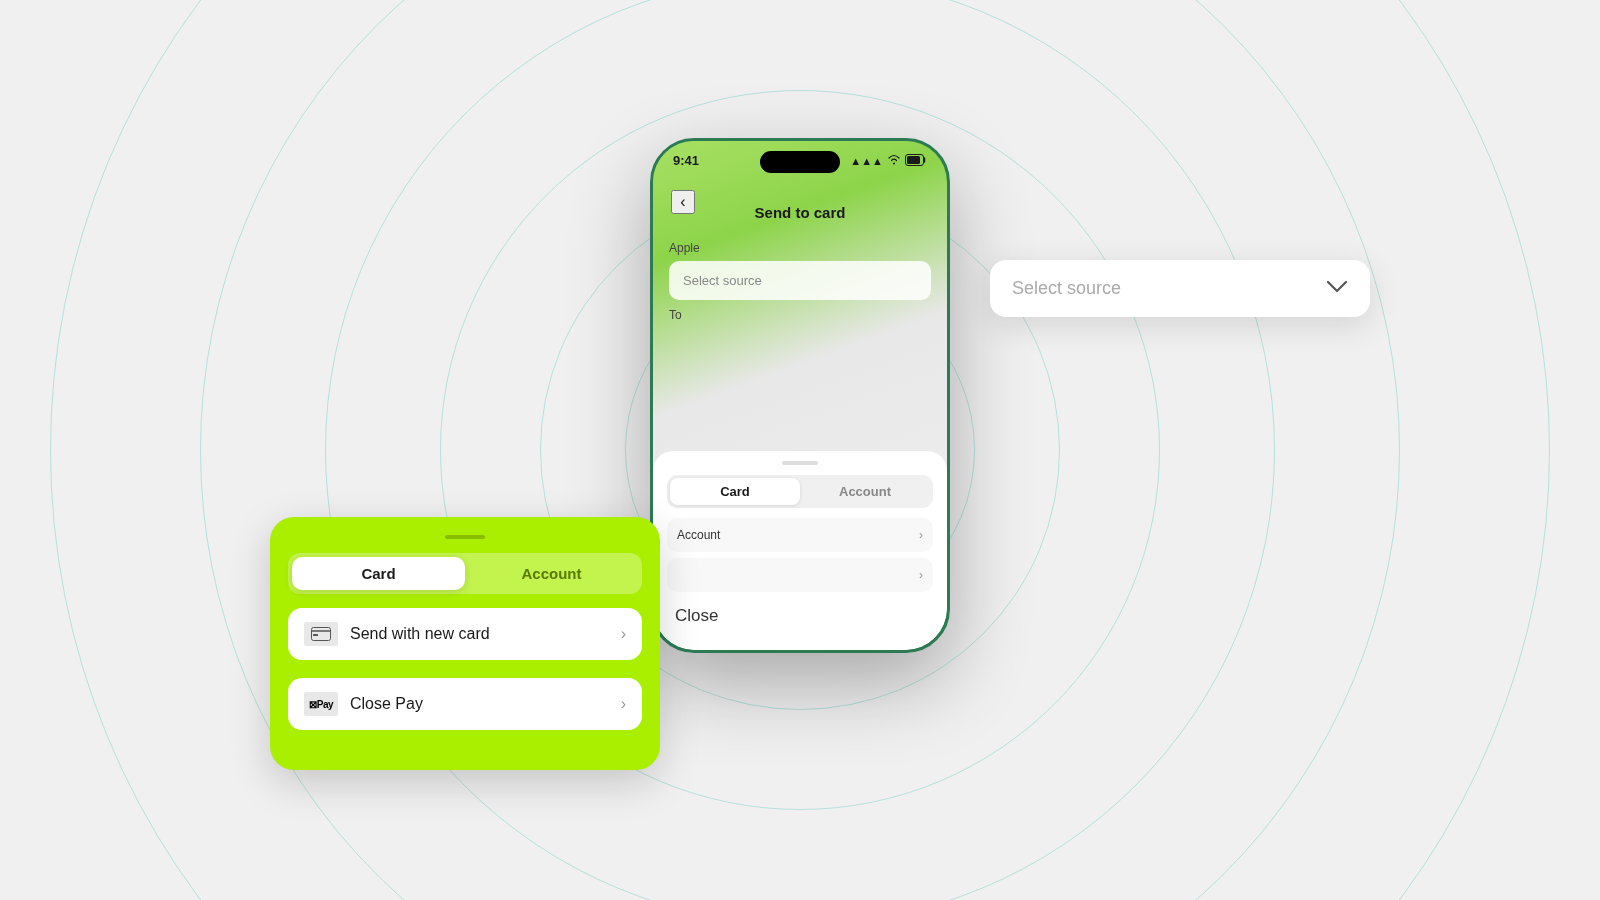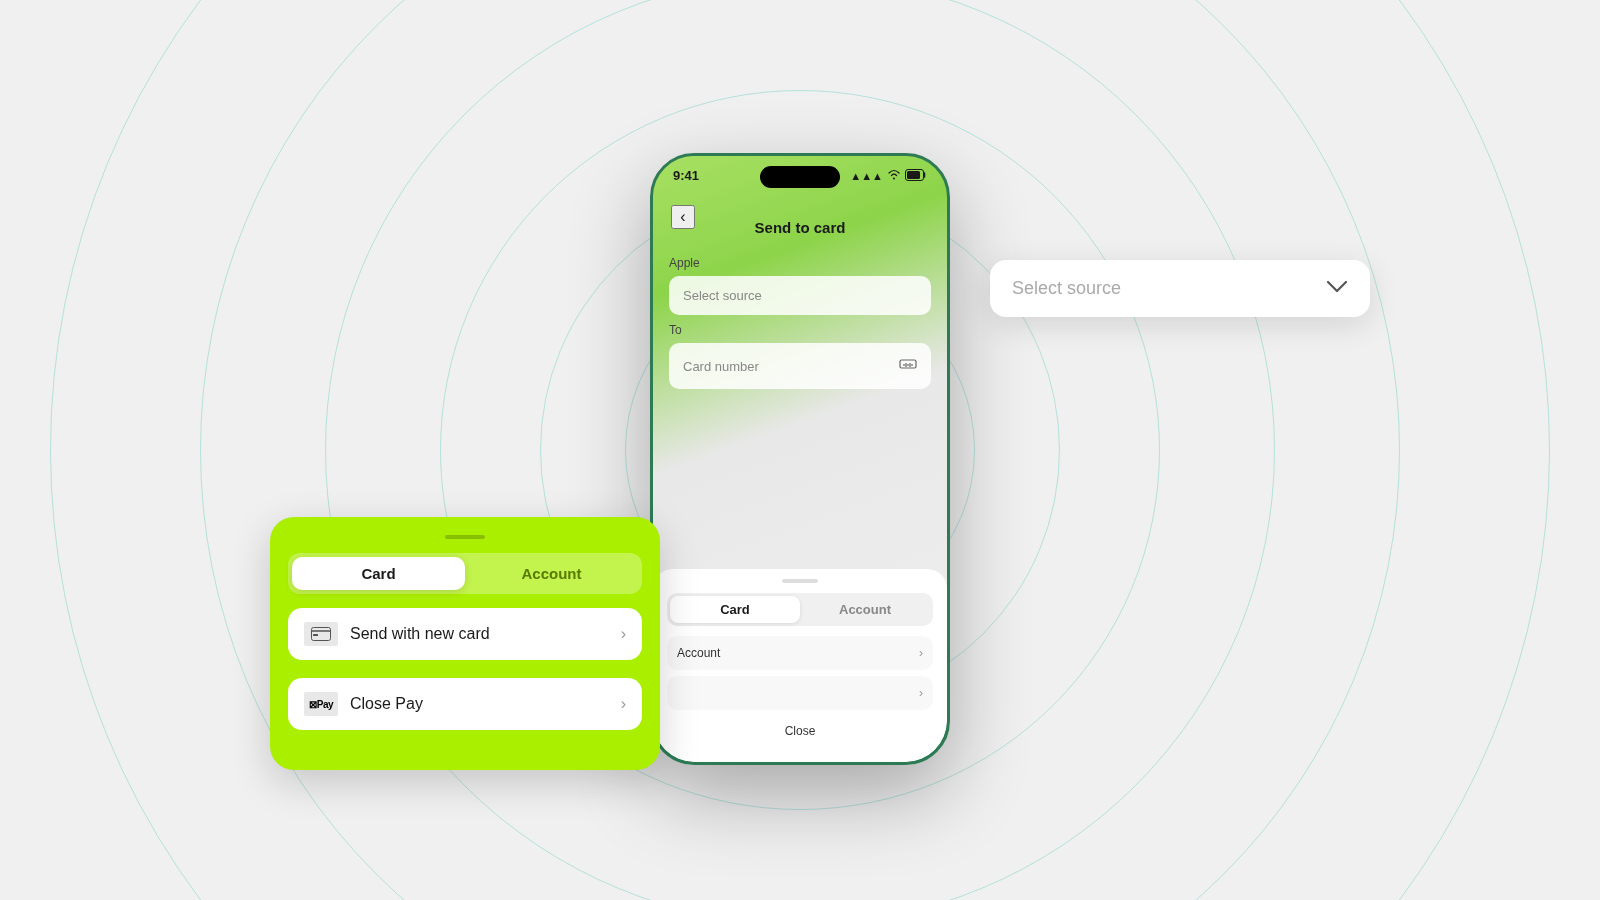--- a/index.html
+++ b/index.html
@@ -41,28 +41,28 @@
       height: 700px;
       display: flex;
       align-items: center;
       justify-content: center;
     }
 
     
     .phone {
       position: absolute;
       width: 300px;
-      height: 612px;
+      height: 515px;
       background: linear-gradient(160deg, #a8e063 0%, #56ab2f 30%, #2d8a5e 100%);
       border-radius: 44px;
       border: 3px solid #2d7a55;
       box-shadow: 0 30px 80px rgba(0,0,0,0.3);
       overflow: hidden;
       z-index: 2;
-      top: 53px;
+      top: 38px;
       left: 50%;
       transform: translateX(-50%);
     }
 
     .phone-screen {
       position: absolute;
       top: 0; left: 0; right: 0; bottom: 0;
       border-radius: 42px;
       overflow: hidden;
       background: linear-gradient(160deg, #a8e063 0%, #8dd44a 20%, #e8e8e8 45%, #f0f0f0 100%);
@@ -213,22 +213,22 @@
 
     .sheet-row-left {
       display: flex;
       align-items: center;
       gap: 8px;
       font-size: 12px;
       color: #333;
     }
 
     .sheet-close {
-      text-align: center;
-      font-size: 12px;
+      text-align: left;
+      font-size: 17px;
       color: #333;
       padding: 8px;
       margin-top: 4px;
       font-weight: 500;
     }
 
     
     .chevron {
       color: #999;
       font-size: 12px;
@@ -398,33 +398,20 @@
         <span class="phone-title">Send to card</span>
       </div>
 
       <div class="phone-form">
         <div class="form-label">Apple</div>
         <div class="form-input">
           <span>Select source</span>
         </div>
 
         <div class="form-label">To</div>
-        <div class="form-input">
-          <span>Card number</span>
-          <span class="form-input-icon">
-            <svg width="18" height="18" viewBox="0 0 18 18" fill="none">
-              <rect x="1" y="5" width="16" height="8" rx="1.5" stroke="#666" stroke-width="1.2" fill="none"></rect>
-              <line x1="5" y1="9" x2="5" y2="11" stroke="#666" stroke-width="1.2"></line>
-              <line x1="7" y1="8" x2="7" y2="12" stroke="#666" stroke-width="1.2"></line>
-              <line x1="9" y1="9" x2="9" y2="11" stroke="#666" stroke-width="1.2"></line>
-              <line x1="11" y1="8" x2="11" y2="12" stroke="#666" stroke-width="1.2"></line>
-              <line x1="13" y1="9" x2="13" y2="11" stroke="#666" stroke-width="1.2"></line>
-            </svg>
-          </span>
-        </div>
 
       </div>
 
       <div class="phone-bottom-sheet">
         <div class="sheet-handle"></div>
         <div class="tab-bar">
           <div class="tab-item active">Card</div>
           <div class="tab-item">Account</div>
         </div>
         <div class="sheet-row">

